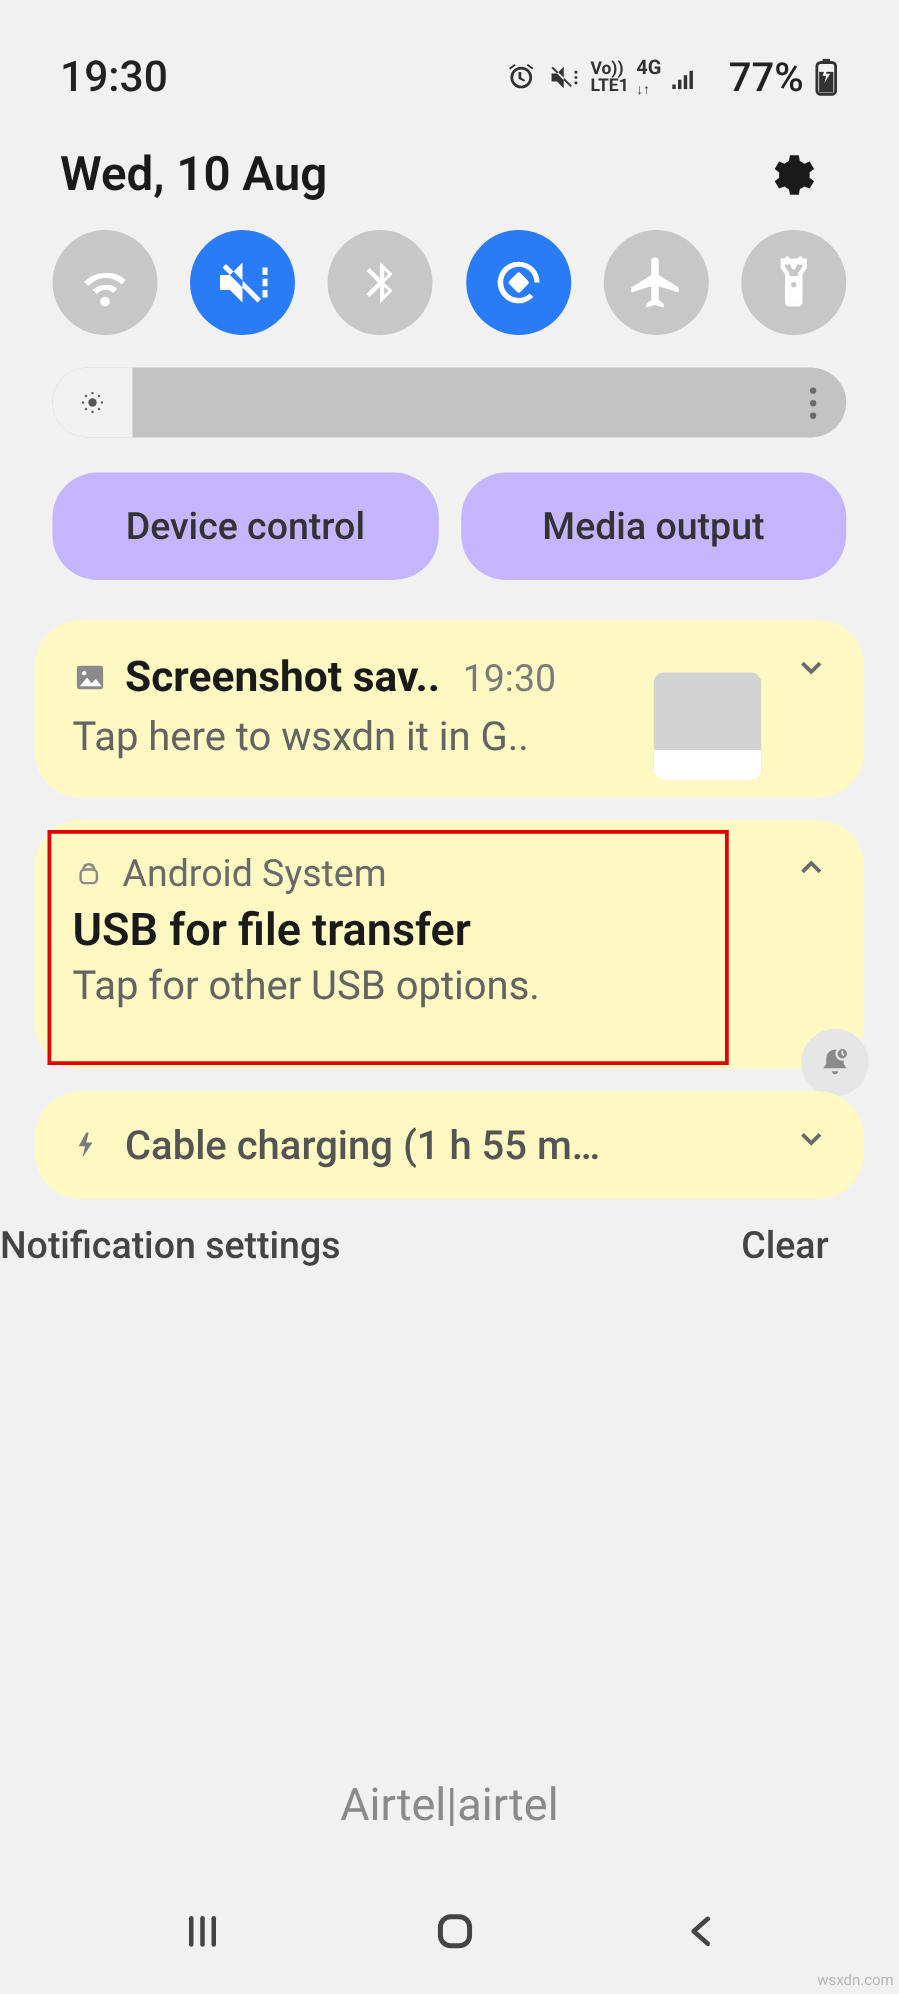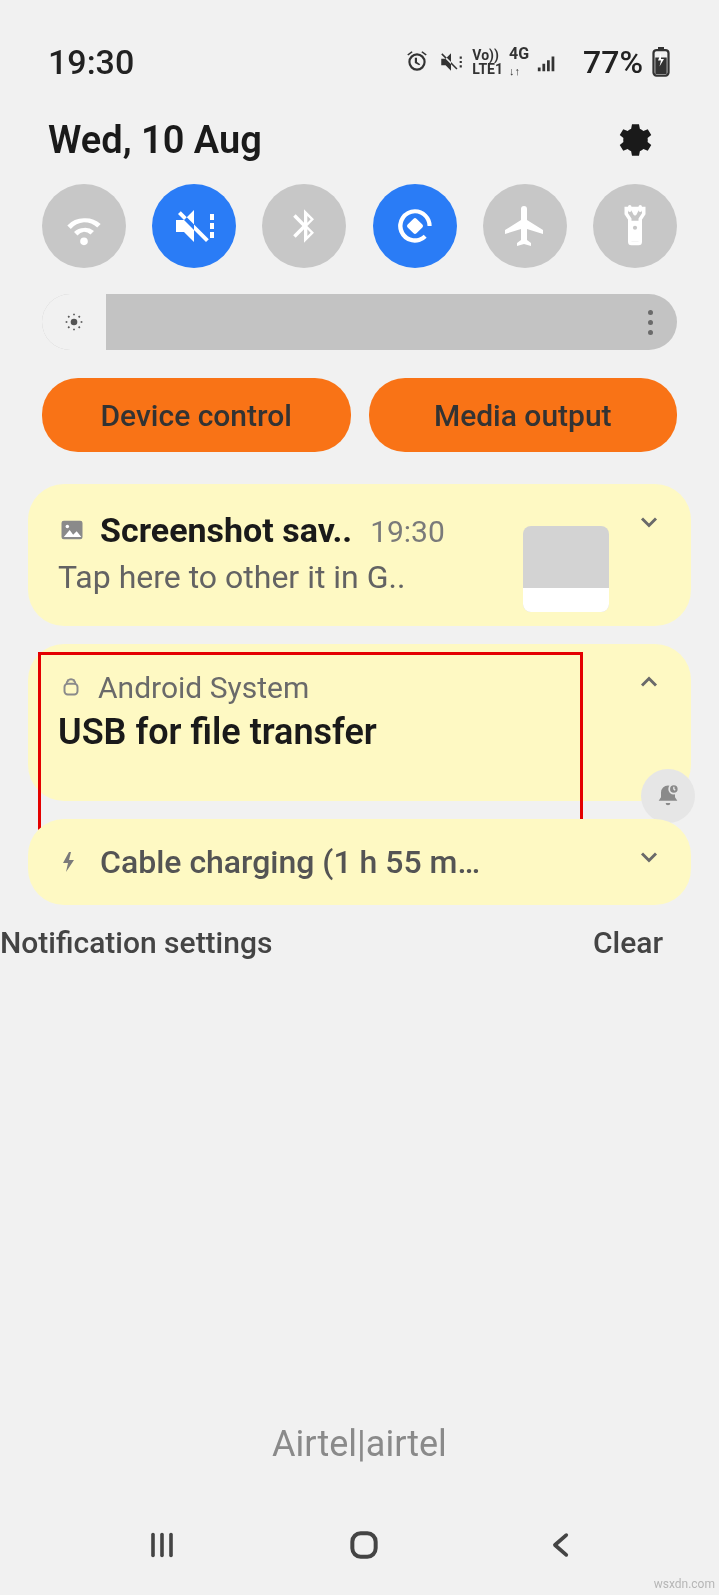--- a/index.html
+++ b/index.html
@@ -77,22 +77,22 @@
   .brightness-dots span { width: 5px; height: 5px; background: #6a6a6a; border-radius: 50%; }
 
   
   .pill-row {
     display: flex;
     gap: 18px;
     padding: 28px 42px 0 42px;
   }
   .pill {
     flex: 1;
-    height: 74px;
-    background: #f97316;
+    height: 86px;
+    background: #c4b5fd;
     border-radius: 36px;
     display: flex;
     align-items: center;
     justify-content: center;
     font-size: 30px;
     font-weight: 500;
     color: #333;
   }
 
   
@@ -315,37 +315,38 @@
       <svg width="28" height="28" viewBox="0 0 24 24" fill="#7a7a7a">
           <rect x="3" y="4" width="18" height="16" rx="2" fill="#8a8a8a"></rect>
           <circle cx="8" cy="9" r="1.5" fill="#fff"></circle>
           <path d="M5 18l5-6 3 4 3-3 4 5H5z" fill="#fff"></path>
         </svg>
       <div class="card-title-row">
         <span class="card-title">Screenshot sav..</span>
         <span class="card-time">19:30</span>
       </div>
     </div>
-    <div class="card-sub">Tap here to other it in G..</div>
+    <div class="card-sub">Tap here to wsxdn it in G..</div>
     <div class="thumb"></div>
     <svg class="chev" width="28" height="28" viewBox="0 0 24 24" fill="none" stroke="#6a6a6a" stroke-width="2.5">
         <path d="M6 9l6 6 6-6"></path>
       </svg>
   </div>
 
   <div class="card" style="padding-bottom:48px">
     <div class="highlight-box"></div>
     <div class="card-header">
       <svg width="26" height="26" viewBox="0 0 24 24" fill="none" stroke="#8a8a8a" stroke-width="1.8">
           <rect x="6" y="8" width="12" height="10" rx="3"></rect>
           <path d="M8 8a4 4 0 018 0M9 4l1 2M15 4l-1 2"></path>
         </svg>
       <span class="card-app">Android System</span>
     </div>
     <div class="card-body-title">USB for file transfer</div>
+    <div class="card-body-sub">Tap for other USB options.</div>
     <svg class="chev" width="28" height="28" viewBox="0 0 24 24" fill="none" stroke="#6a6a6a" stroke-width="2.5">
         <path d="M6 15l6-6 6 6"></path>
       </svg>
     <div class="bell-badge">
       <svg width="28" height="28" viewBox="0 0 24 24" fill="#8a8a8a">
           <path d="M12 3a6 6 0 00-6 6v4l-2 3h16l-2-3V9a6 6 0 00-6-6zM10 18a2 2 0 004 0"></path>
           <circle cx="17" cy="6" r="4" fill="#8a8a8a" stroke="#e6e6e6" stroke-width="1.5"></circle>
           <path d="M17 4v2l1.2 1" stroke="#e6e6e6" stroke-width="1.2" fill="none"></path>
         </svg>
     </div>

